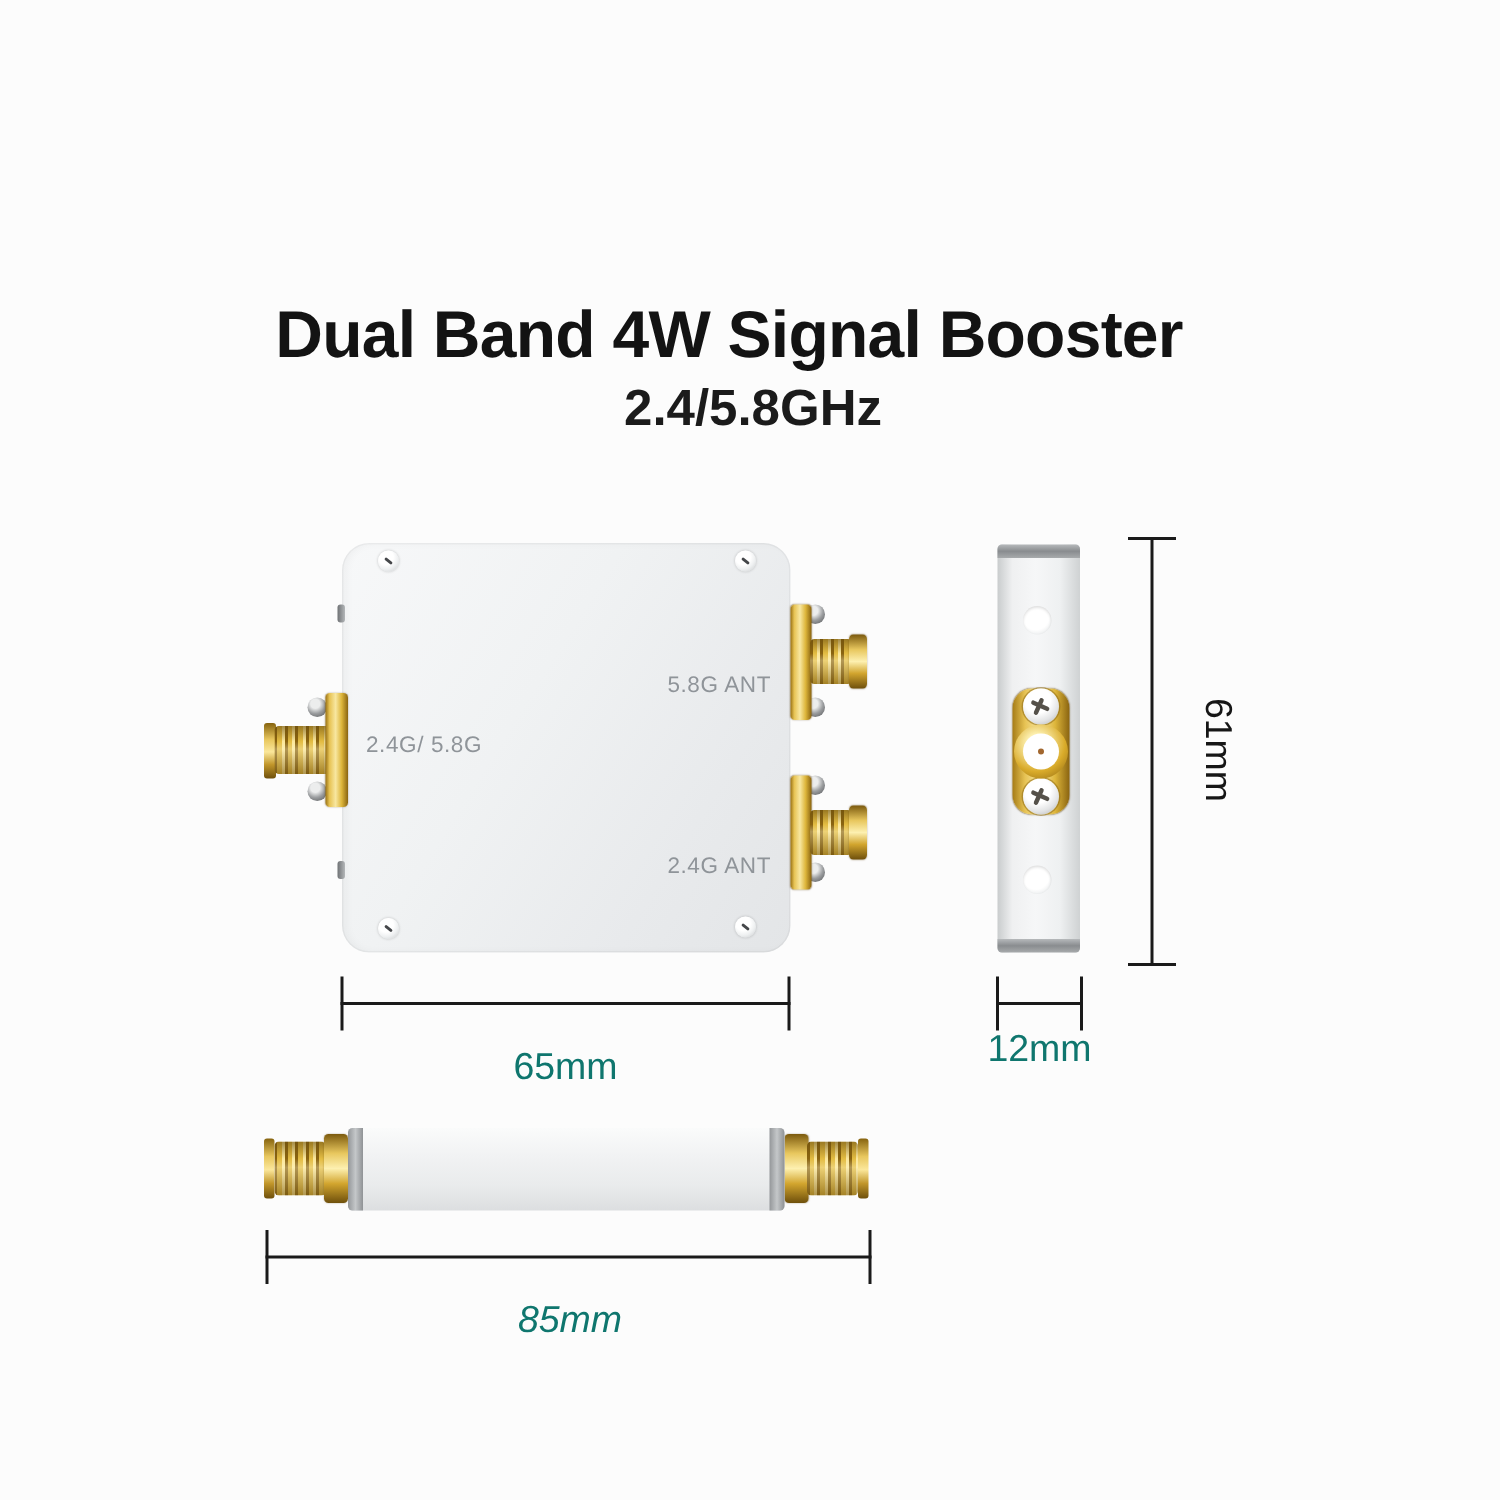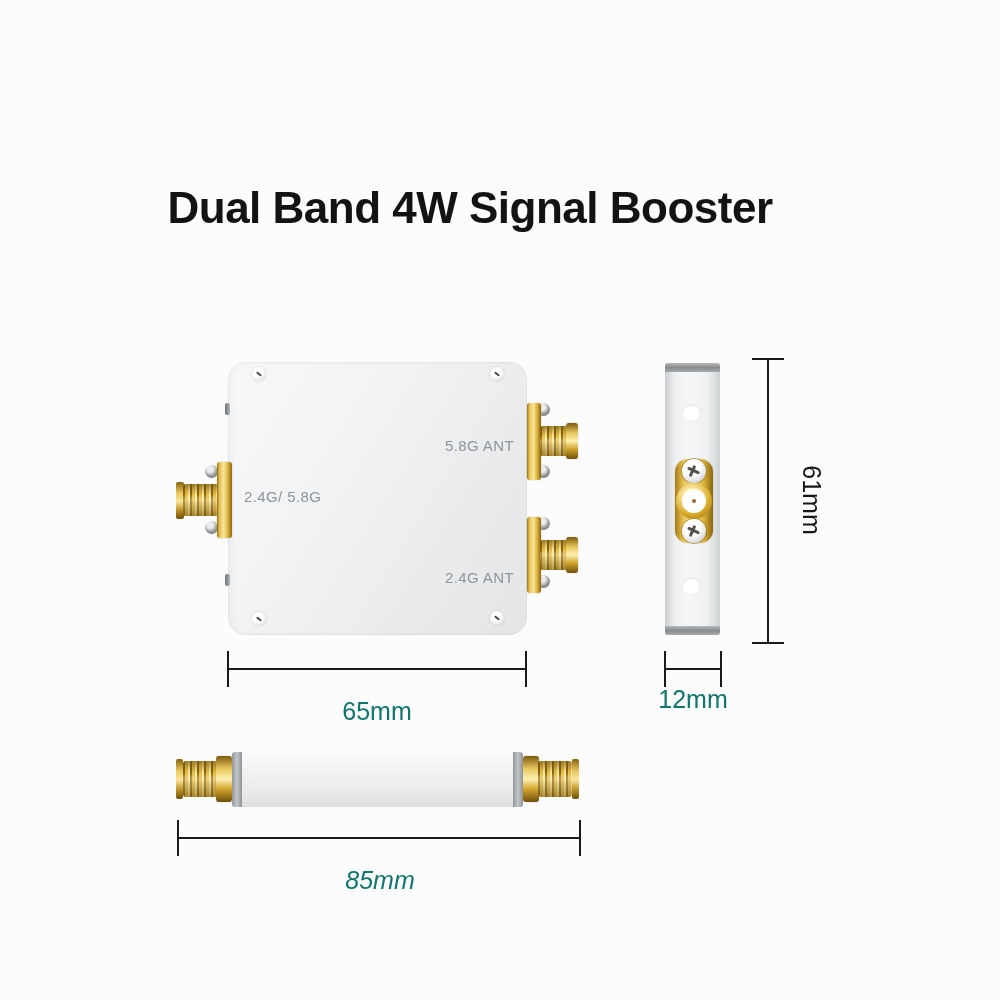--- a/index.html
+++ b/index.html
@@ -9,21 +9,21 @@
   }
   
   .badge{
     position:absolute;left:52px;top:65px;width:186px;height:50px;
     background:#0a0a0a;border-radius:10px;display:flex;align-items:center;justify-content:center;
   }
   .badge span{color:#ffffff;font-weight:700;font-size:36px;letter-spacing:1px;}
   
   .title{
     position:absolute;left:470px;top:183px;transform:translateX(-50%);
-    margin:0;font-size:44px;font-weight:700;color:#131313;letter-spacing:-0.5px;white-space:nowrap;
+    margin:16px;font-size:44px;font-weight:700;color:#131313;letter-spacing:-0.5px;white-space:nowrap;
   }
   .subtitle{
     position:absolute;left:502px;top:253px;transform:translateX(-50%);
     font-size:34px;font-weight:700;color:#1b1b1b;white-space:nowrap;
   }
   
   .abs{position:absolute;}
   .gold-flange{
     background:linear-gradient(90deg,#9a7214 0%,#e7c354 18%,#f8e7a0 45%,#ddb53a 72%,#8a6410 100%);
     border-radius:3px;box-shadow:0 0 1px rgba(90,60,5,.6);
@@ -130,20 +130,21 @@
     position:absolute;font-size:25px;color:#161616;white-space:nowrap;writing-mode:vertical-rl;
   }
 </style>
 </head>
 <body>
 
 <div class="canvas">
 
 
   <h1 class="title">Dual Band 4W Signal Booster</h1>
+  <div class="subtitle">2.4/5.8GHz</div>
 
   <div>
 
     <div class="abs knob" style="left:205px;top:465px;"></div>
     <div class="abs knob" style="left:205px;top:521px;"></div>
 
     <div class="abs knob" style="left:537px;top:403px;"></div>
     <div class="abs knob" style="left:537px;top:465px;"></div>
 
     <div class="abs knob" style="left:537px;top:517px;"></div>
@@ -163,21 +164,21 @@
     <div class="abs gold-flange" style="left:217px;top:462px;width:15px;height:76px;"></div>
 
     <div class="abs gold-flange" style="left:527px;top:403px;width:14px;height:77px;"></div>
     <div class="abs threads-h" style="left:540px;top:426px;width:28px;height:30px;"></div>
     <div class="abs gold-nut" style="left:566px;top:423px;width:12px;height:36px;"></div>
 
     <div class="abs gold-flange" style="left:527px;top:517px;width:14px;height:76px;"></div>
     <div class="abs threads-h" style="left:540px;top:540px;width:28px;height:30px;"></div>
     <div class="abs gold-nut" style="left:566px;top:537px;width:12px;height:36px;"></div>
 
-    <span class="port-label lbl-right" style="left:400px;top:437px;text-align:right;">5.8G ANT</span>
+    <span class="port-label lbl-right" style="left:400px;top:448px;text-align:right;">5.8G ANT</span>
     <span class="port-label" style="left:244px;top:488px;">2.4G/ 5.8G</span>
     <span class="port-label lbl-right" style="left:400px;top:553px;margin-top:16px;">2.4G ANT</span>
   </div>
 
   <div>
     <div class="abs dim-tick-v" style="left:227px;top:651px;"></div>
     <div class="abs dim-tick-v" style="left:525px;top:651px;"></div>
     <div class="abs dim-line-h" style="left:227px;top:668px;width:300px;"></div>
     <div class="dim-label" style="left:377px;top:697px;">65mm</div>
   </div>

